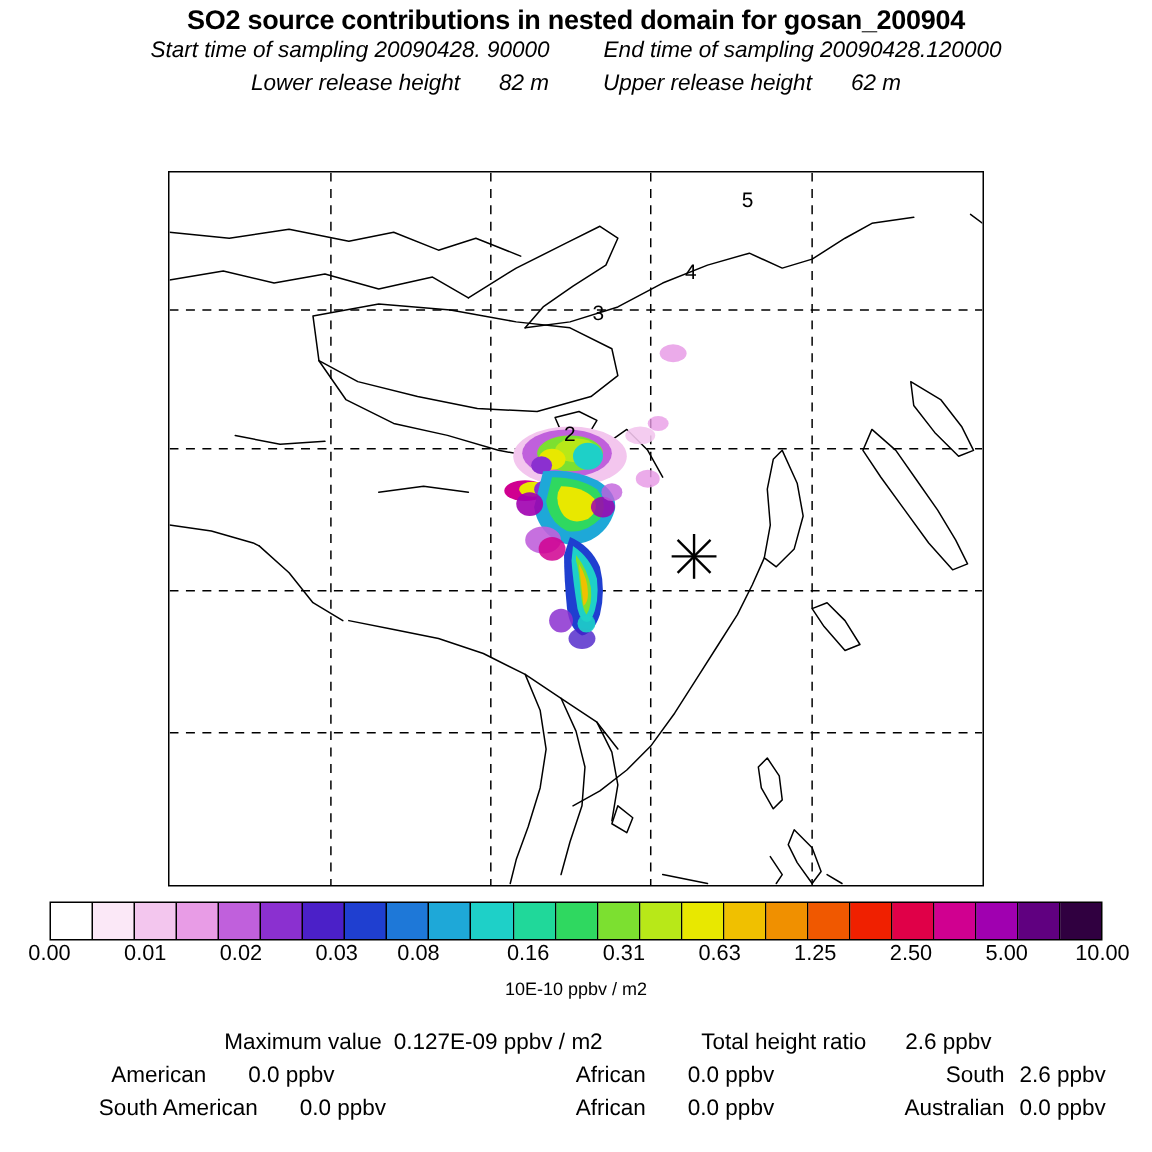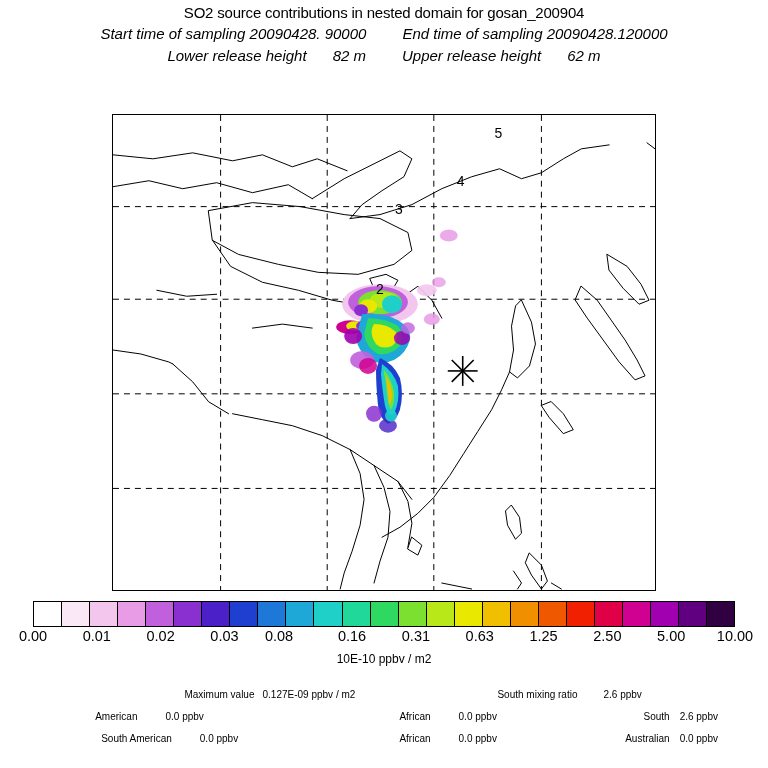--- a/index.html
+++ b/index.html
@@ -20,22 +20,22 @@
     height: 768px;
     position: relative;
   }
 
   
   .header {
     text-align: center;
     padding-top: 3px;
   }
   .title {
-    font-size: 15px;
-    font-weight: normal;
+    font-size: 18px;
+    font-weight: bold;
     line-height: 20px;
     letter-spacing: -0.2px;
   }
   .subline {
     font-size: 15px;
     line-height: 22px;
     white-space: pre;
     font-style: italic;
   }
   .gap-sm { display: inline-block; width: 26px; }
@@ -99,21 +99,21 @@
     text-align: center;
     font-size: 12px;
   }
 
   
   .footer {
     position: absolute;
     top: 684px;
     left: 0;
     width: 768px;
-    font-size: 10px;
+    font-size: 15px;
     line-height: 22px;
   }
   .frow {
     display: flex;
     justify-content: center;
     white-space: pre;
   }
 
   .frow1 .c1 { width: 215px; text-align: right; }
   .frow1 .c2 { width: 195px; text-align: left; padding-left: 8px;}
@@ -301,21 +301,21 @@
       <span style="left: 607.364px;">2.50</span>
       <span style="left: 671.182px;">5.00</span>
       <span style="left: 735px;">10.00</span>
     </div>
   <div class="cbar-label">10E-10 ppbv / m2</div>
 
   <div class="footer">
     <div class="frow frow1">
       <span class="c1">Maximum value</span>
       <span class="c2">0.127E-09 ppbv / m2</span>
-      <span class="c3">South mixing ratio</span>
+      <span class="c3">Total height ratio</span>
       <span class="c4">2.6 ppbv</span>
     </div>
     <div class="frow frow2">
       <span class="c1">American</span>
       <span class="c2">0.0 ppbv</span>
       <span class="c3">African</span>
       <span class="c4">0.0 ppbv</span>
       <span class="c5">South</span>
       <span class="c6">2.6 ppbv</span>
     </div>

